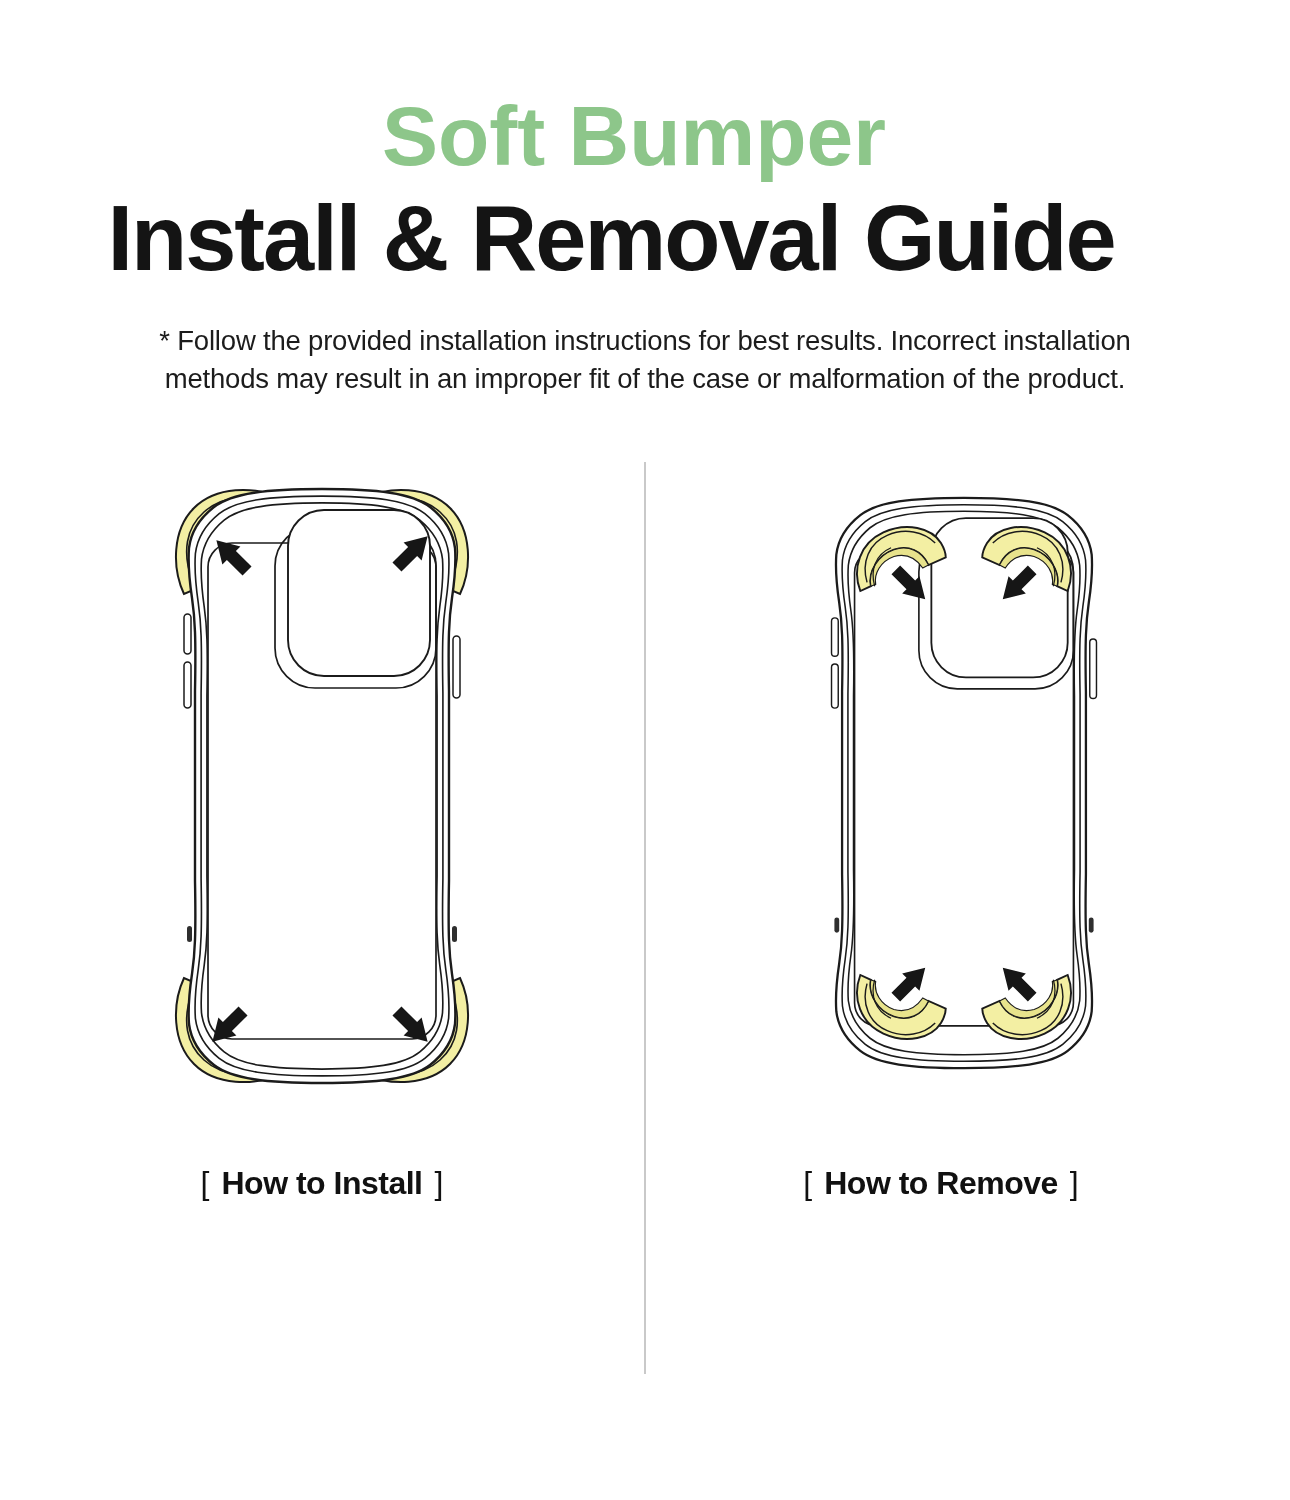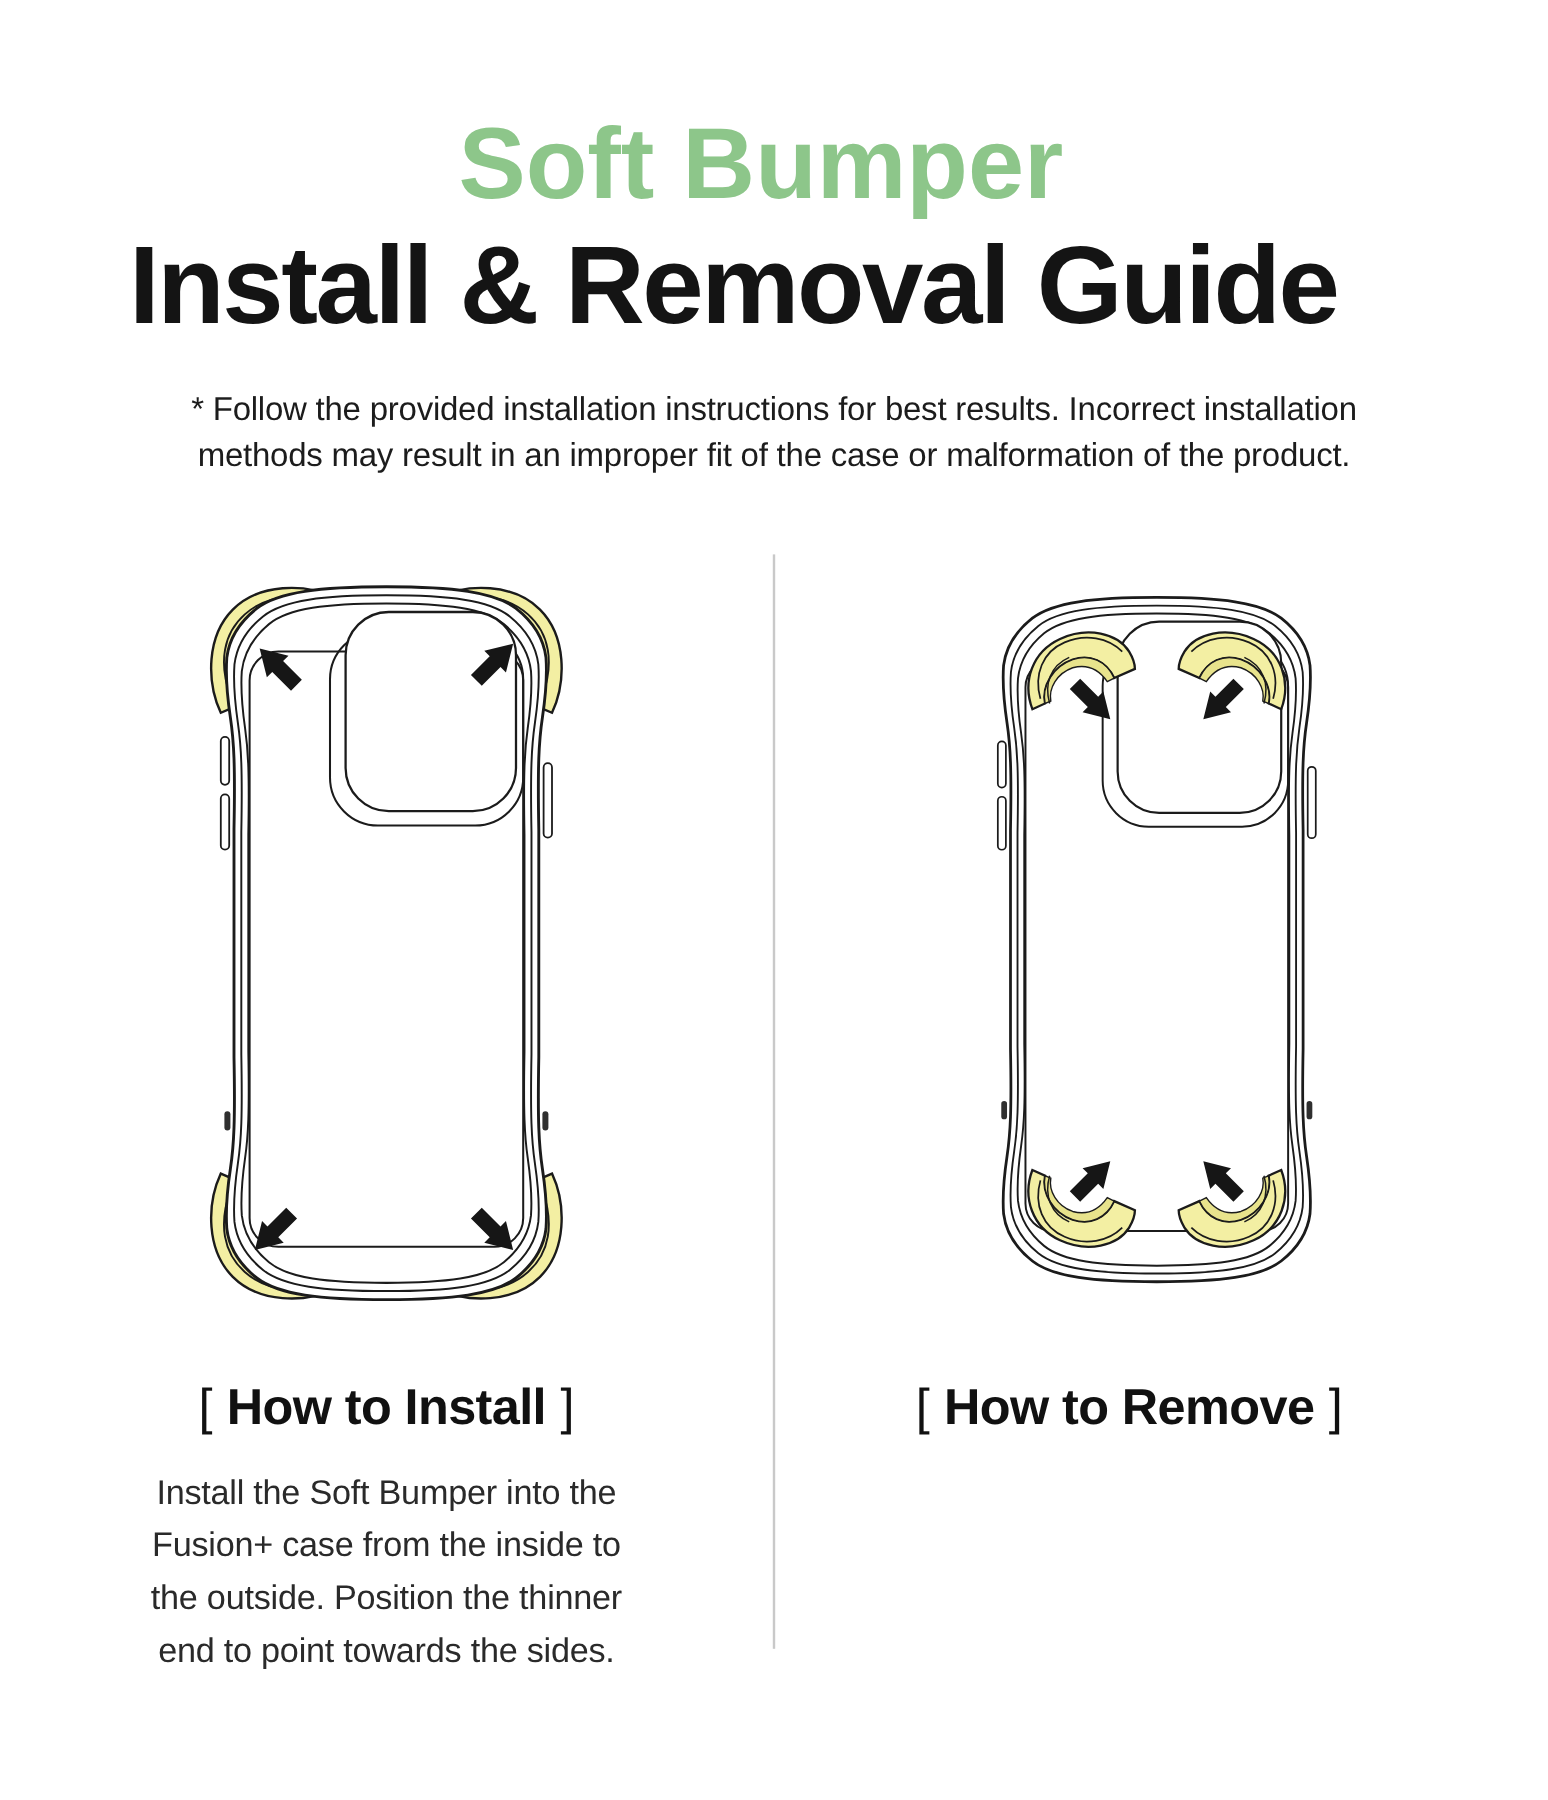--- a/index.html
+++ b/index.html
@@ -9,22 +9,22 @@
   #title-product{position:absolute;left:0;top:94px;width:1268px;font-size:84px;font-weight:700;
                  letter-spacing:0px;line-height:1;}
   #title-guide{position:absolute;left:0;top:192px;width:1222px;font-size:92px;font-weight:700;
                color:#141414;letter-spacing:-2px;line-height:1;}
   #disclaimer{position:absolute;left:0;top:322px;width:1290px;font-size:27.5px;line-height:38px;
               color:#1c1c1c;white-space:pre-line;letter-spacing:-0.2px;}
   #divider{position:absolute;left:644px;top:462px;width:2px;height:912px;background:#c9c9c9;}
   .phone{position:absolute;overflow:visible;}
   #phone-install{left:172px;top:486px;width:300px;height:600px;}
   #phone-remove{left:820px;top:495px;width:288px;height:576px;}
-  .col-head{position:absolute;width:570px;font-size:42px;color:#111;line-height:1.1;
-            white-space:nowrap;text-align:center;}
+  .col-head{position:absolute;width:570px;font-size:32px;color:#111;line-height:1.1;
+            white-space:nowrap;text-align:center;margin-top:16px;}
   .col-head .bk{font-weight:400;padding:0 12px;}
   .col-head .hd{font-weight:700;letter-spacing:-0.5px;}
   #install-head{left:37px;top:1150px;}
   #remove-head{left:656px;top:1150px;}
   .col-body{position:absolute;width:570px;font-size:28.5px;line-height:44px;color:#2a2a2a;
             white-space:pre-line;text-align:center;letter-spacing:-0.2px;}
   #install-body{left:37px;top:1222px;}
   #remove-body{left:680px;top:1222px;}
   svg .ln{fill:none;stroke:#1b1b1b;}
 </style>
@@ -112,19 +112,15 @@
   </svg>
 
   <div id="install-head" class="col-head">
     <span class="bk">[</span><span class="hd">How to Install</span><span class="bk">]</span>
   </div>
 
   <div id="remove-head" class="col-head">
     <span class="bk">[</span><span class="hd">How to Remove</span><span class="bk">]</span>
   </div>
 
-  <div id="install-body" class="col-body">Install the Soft Bumper into the
-Fusion+ case from the inside to
-the outside. Position the thinner
-end to point towards the sides.</div>
 
 
 </div>
 
 </body></html>

